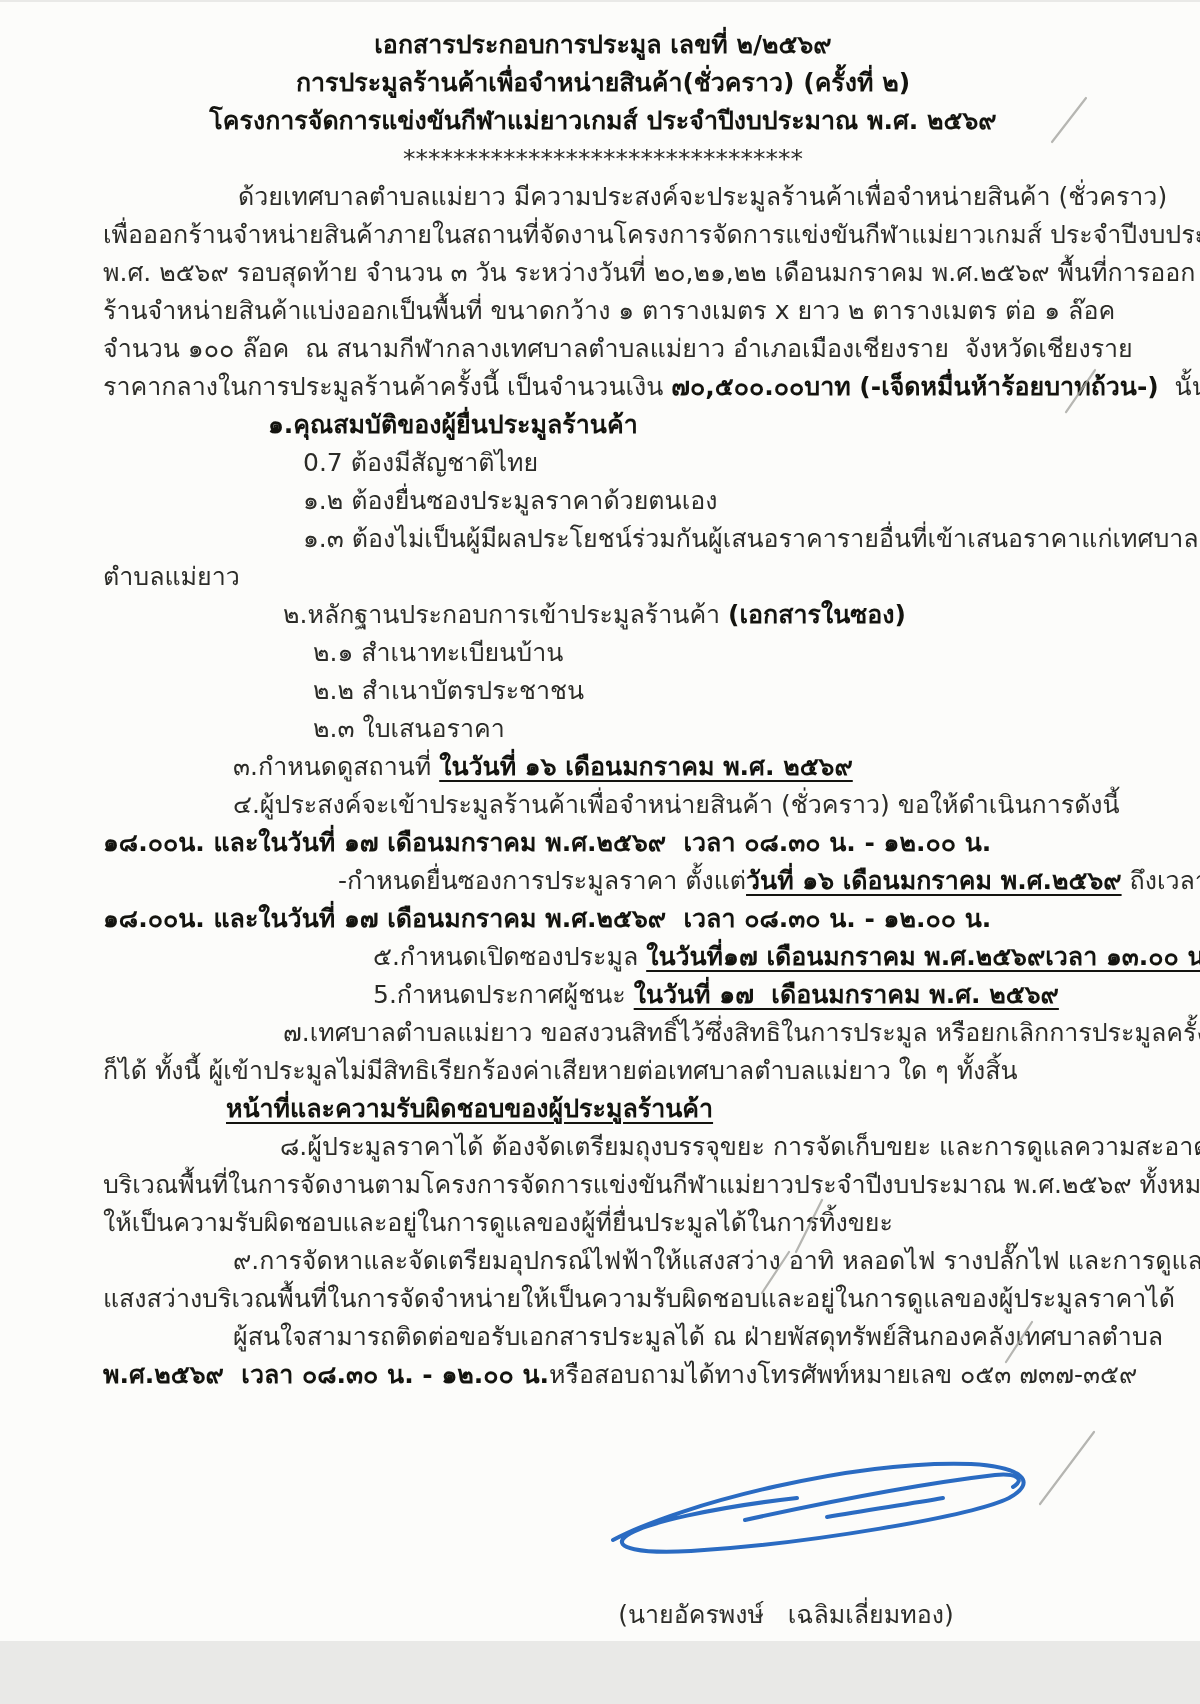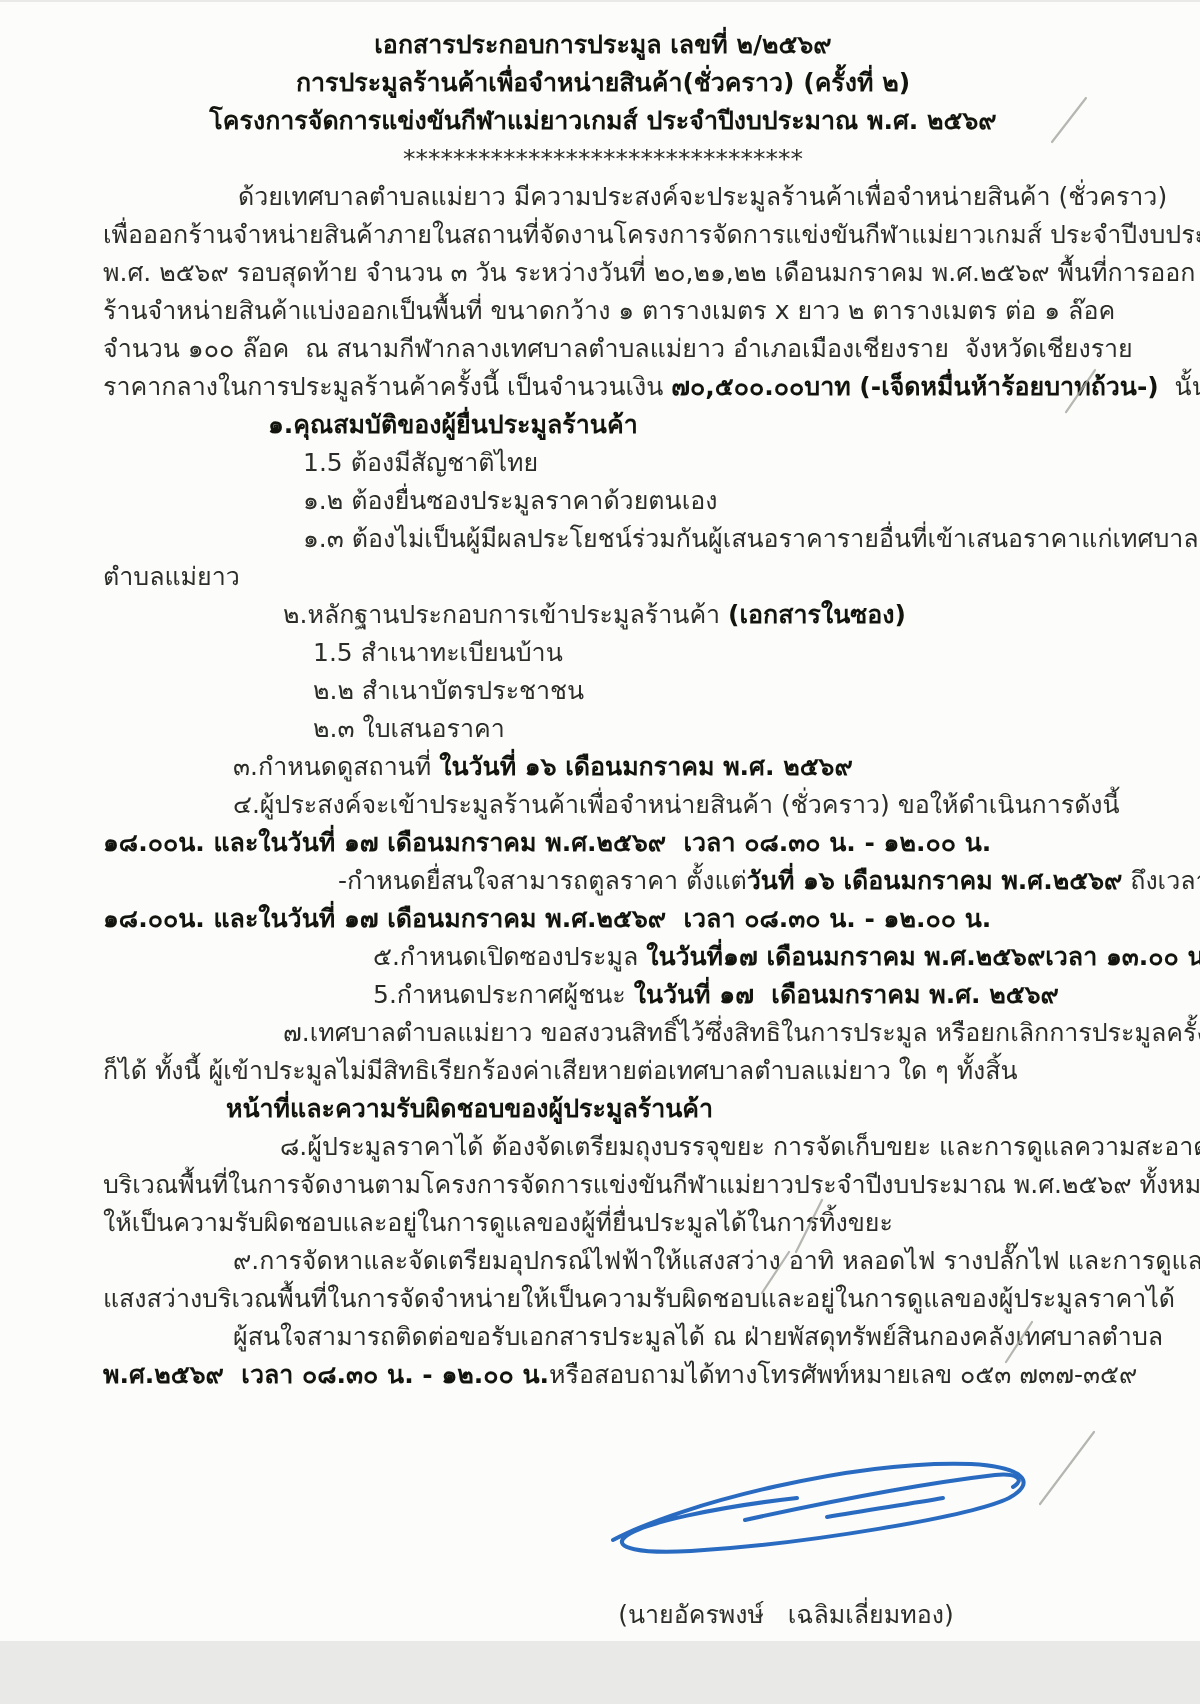--- a/index.html
+++ b/index.html
@@ -24,21 +24,21 @@
     font-size:25px;
     line-height:38px;
   }
   .line{
     white-space:pre;
     height:38px;
   }
   .line.center{text-align:center;}
   .line span{white-space:pre;}
   .b{font-weight:bold;color:var(--bold-ink,#14140f);}
-  .u{text-underline-offset:5px;text-decoration-thickness:2px;}
+  .u{text-decoration:underline;text-underline-offset:5px;text-decoration-thickness:2px;}
   .marks-overlay{
     position:absolute;left:0;top:0;width:1200px;height:1704px;
     pointer-events:none;
   }
   .signature-svg{
     position:absolute;left:595px;top:1450px;width:450px;height:104px;
   }
   .signer{
     position:absolute;left:570px;top:1556px;width:400px;
     text-align:center;font-size:25px;line-height:38px;white-space:pre;
@@ -60,32 +60,32 @@
       <div class="line center"><span class="b">การประมูลร้านค้าเพื่อจำหน่ายสินค้า(ชั่วคราว) (ครั้งที่ ๒)</span></div>
       <div class="line center"><span class="b">โครงการจัดการแข่งขันกีฬาแม่ยาวเกมส์ ประจำปีงบประมาณ พ.ศ. ๒๕๖๙</span></div>
       <div class="line center"><span>********************************</span></div>
       <div class="line" style="padding-left: 135px;"><span>ด้วยเทศบาลตำบลแม่ยาว มีความประสงค์จะประมูลร้านค้าเพื่อจำหน่ายสินค้า (ชั่วคราว)</span></div>
       <div class="line"><span>เพื่อออกร้านจำหน่ายสินค้าภายในสถานที่จัดงานโครงการจัดการแข่งขันกีฬาแม่ยาวเกมส์ ประจำปีงบประมาณ</span></div>
       <div class="line"><span>พ.ศ. ๒๕๖๙ รอบสุดท้าย จำนวน ๓ วัน ระหว่างวันที่ ๒๐,๒๑,๒๒ เดือนมกราคม พ.ศ.๒๕๖๙ พื้นที่การออก</span></div>
       <div class="line"><span>ร้านจำหน่ายสินค้าแบ่งออกเป็นพื้นที่ ขนาดกว้าง ๑ ตารางเมตร x ยาว ๒ ตารางเมตร ต่อ ๑ ล๊อค</span></div>
       <div class="line"><span>จำนวน ๑๐๐ ล๊อค  ณ สนามกีฬากลางเทศบาลตำบลแม่ยาว อำเภอเมืองเชียงราย  จังหวัดเชียงราย</span></div>
       <div class="line"><span>ราคากลางในการประมูลร้านค้าครั้งนี้ เป็นจำนวนเงิน </span><span class="b">๗๐,๕๐๐.๐๐บาท (-เจ็ดหมื่นห้าร้อยบาทถ้วน-)</span><span>  นั้น</span></div>
       <div class="line" style="padding-left: 165px;"><span class="b">๑.คุณสมบัติของผู้ยื่นประมูลร้านค้า</span></div>
-      <div class="line" style="padding-left: 200px;"><span>1.5 ต้องมีสัญชาติไทย</span></div>
+      <div class="line" style="padding-left: 200px;"><span>0.7 ต้องมีสัญชาติไทย</span></div>
       <div class="line" style="padding-left: 200px;"><span>๑.๒ ต้องยื่นซองประมูลราคาด้วยตนเอง</span></div>
       <div class="line" style="padding-left: 200px;"><span>๑.๓ ต้องไม่เป็นผู้มีผลประโยชน์ร่วมกันผู้เสนอราคารายอื่นที่เข้าเสนอราคาแก่เทศบาล</span></div>
       <div class="line"><span>ตำบลแม่ยาว</span></div>
       <div class="line" style="padding-left: 180px;"><span>๒.หลักฐานประกอบการเข้าประมูลร้านค้า </span><span class="b">(เอกสารในซอง)</span></div>
-      <div class="line" style="padding-left: 210px;"><span>1.5 สำเนาทะเบียนบ้าน</span></div>
+      <div class="line" style="padding-left: 210px;"><span>๒.๑ สำเนาทะเบียนบ้าน</span></div>
       <div class="line" style="padding-left: 210px;"><span>๒.๒ สำเนาบัตรประชาชน</span></div>
       <div class="line" style="padding-left: 210px;"><span>๒.๓ ใบเสนอราคา</span></div>
       <div class="line" style="padding-left: 130px;"><span>๓.กำหนดดูสถานที่ </span><span class="b u">ในวันที่ ๑๖ เดือนมกราคม พ.ศ. ๒๕๖๙</span></div>
       <div class="line" style="padding-left: 130px;"><span>๔.ผู้ประสงค์จะเข้าประมูลร้านค้าเพื่อจำหน่ายสินค้า (ชั่วคราว) ขอให้ดำเนินการดังนี้</span></div>
       <div class="line"><span class="b">๑๘.๐๐น. และในวันที่ ๑๗ เดือนมกราคม พ.ศ.๒๕๖๙  เวลา ๐๘.๓๐ น. - ๑๒.๐๐ น.</span></div>
-      <div class="line" style="padding-left: 235px;"><span>-กำหนดยื่สนใจสามารถตูลราคา ตั้งแต่</span><span class="b u">วันที่ ๑๖ เดือนมกราคม พ.ศ.๒๕๖๙</span><span> ถึงเวลา</span></div>
+      <div class="line" style="padding-left: 235px;"><span>-กำหนดยื่นซองการประมูลราคา ตั้งแต่</span><span class="b u">วันที่ ๑๖ เดือนมกราคม พ.ศ.๒๕๖๙</span><span> ถึงเวลา</span></div>
       <div class="line"><span class="b">๑๘.๐๐น. และในวันที่ ๑๗ เดือนมกราคม พ.ศ.๒๕๖๙  เวลา ๐๘.๓๐ น. - ๑๒.๐๐ น.</span></div>
       <div class="line" style="padding-left: 270px;"><span>๕.กำหนดเปิดซองประมูล </span><span class="b u">ในวันที่๑๗ เดือนมกราคม พ.ศ.๒๕๖๙เวลา ๑๓.๐๐ น.</span></div>
       <div class="line" style="padding-left: 270px;"><span>5.กำหนดประกาศผู้ชนะ </span><span class="b u">ในวันที่ ๑๗  เดือนมกราคม พ.ศ. ๒๕๖๙</span></div>
       <div class="line" style="padding-left: 180px;"><span>๗.เทศบาลตำบลแม่ยาว ขอสงวนสิทธิ์ไว้ซึ่งสิทธิในการประมูล หรือยกเลิกการประมูลครั้งนี้</span></div>
       <div class="line"><span>ก็ได้ ทั้งนี้ ผู้เข้าประมูลไม่มีสิทธิเรียกร้องค่าเสียหายต่อเทศบาลตำบลแม่ยาว ใด ๆ ทั้งสิ้น</span></div>
       <div class="line" style="padding-left: 123px;"><span class="b u">หน้าที่และความรับผิดชอบของผู้ประมูลร้านค้า</span></div>
       <div class="line" style="padding-left: 177px;"><span>๘.ผู้ประมูลราคาได้ ต้องจัดเตรียมถุงบรรจุขยะ การจัดเก็บขยะ และการดูแลความสะอาด</span></div>
       <div class="line"><span>บริเวณพื้นที่ในการจัดงานตามโครงการจัดการแข่งขันกีฬาแม่ยาวประจำปีงบประมาณ พ.ศ.๒๕๖๙ ทั้งหมด</span></div>
       <div class="line"><span>ให้เป็นความรับผิดชอบและอยู่ในการดูแลของผู้ที่ยื่นประมูลได้ในการทิ้งขยะ</span></div>
       <div class="line" style="padding-left: 130px;"><span>๙.การจัดหาและจัดเตรียมอุปกรณ์ไฟฟ้าให้แสงสว่าง อาทิ หลอดไฟ รางปลั๊กไฟ และการดูแล</span></div>

